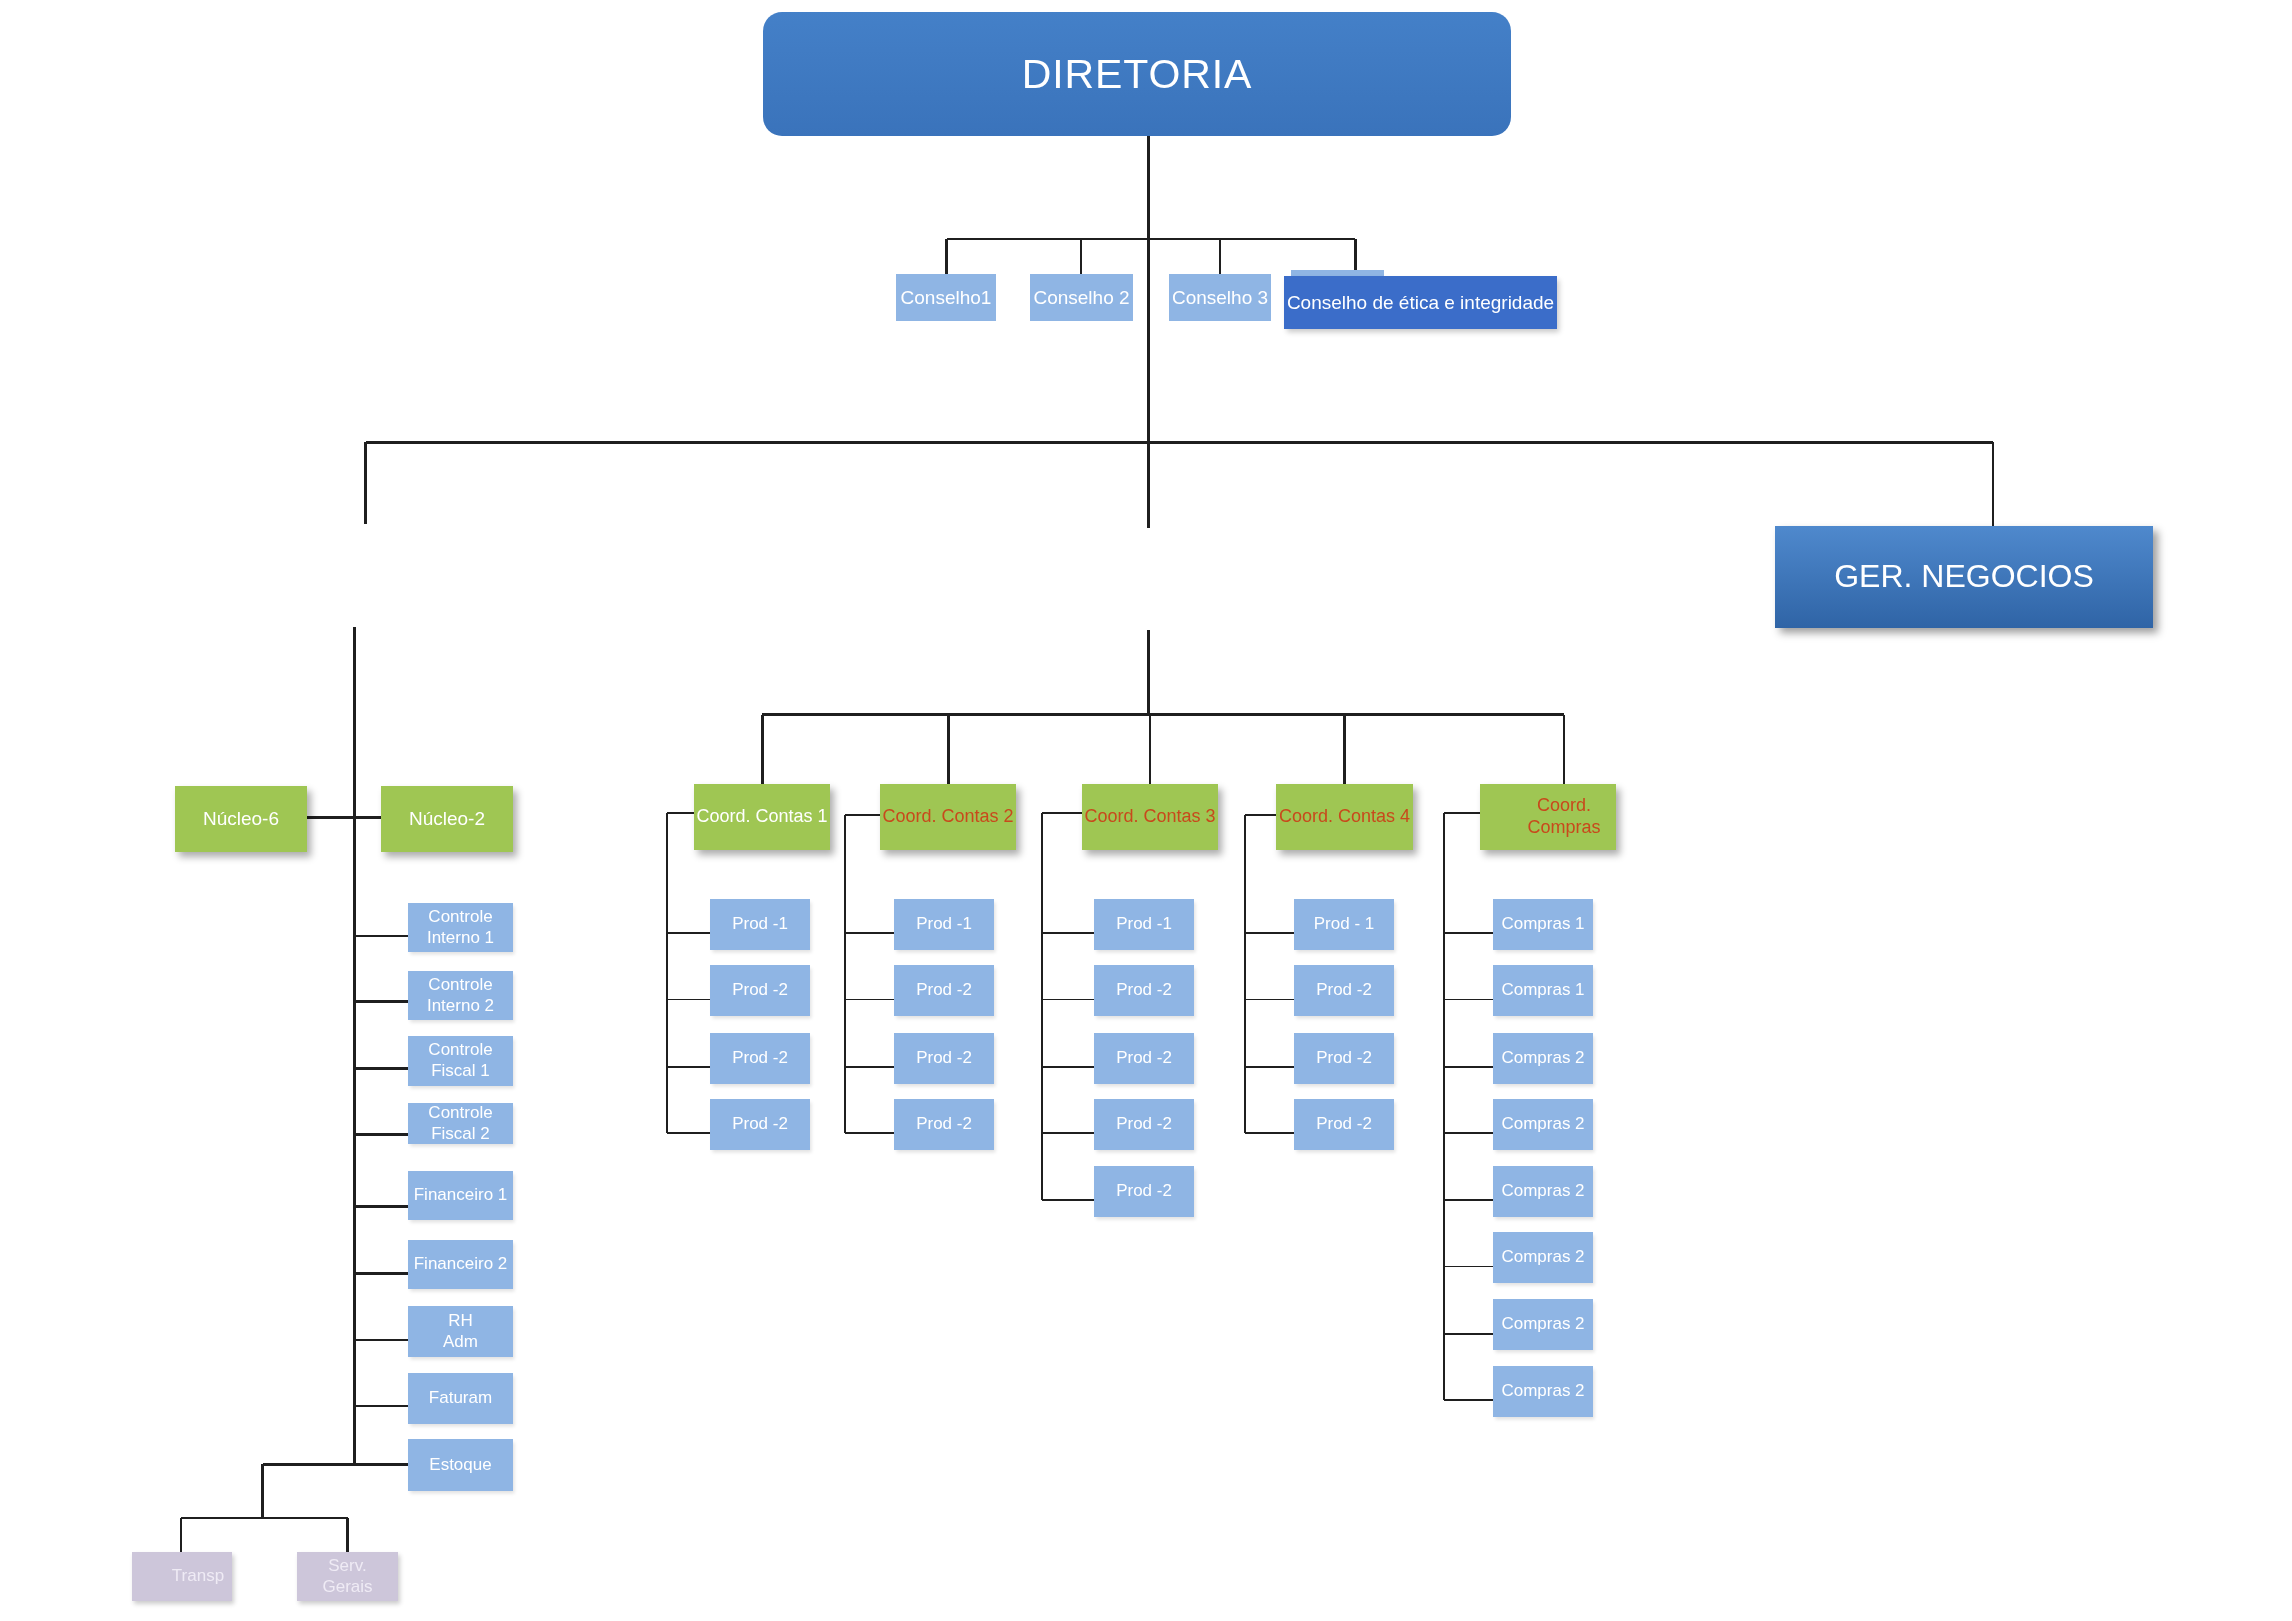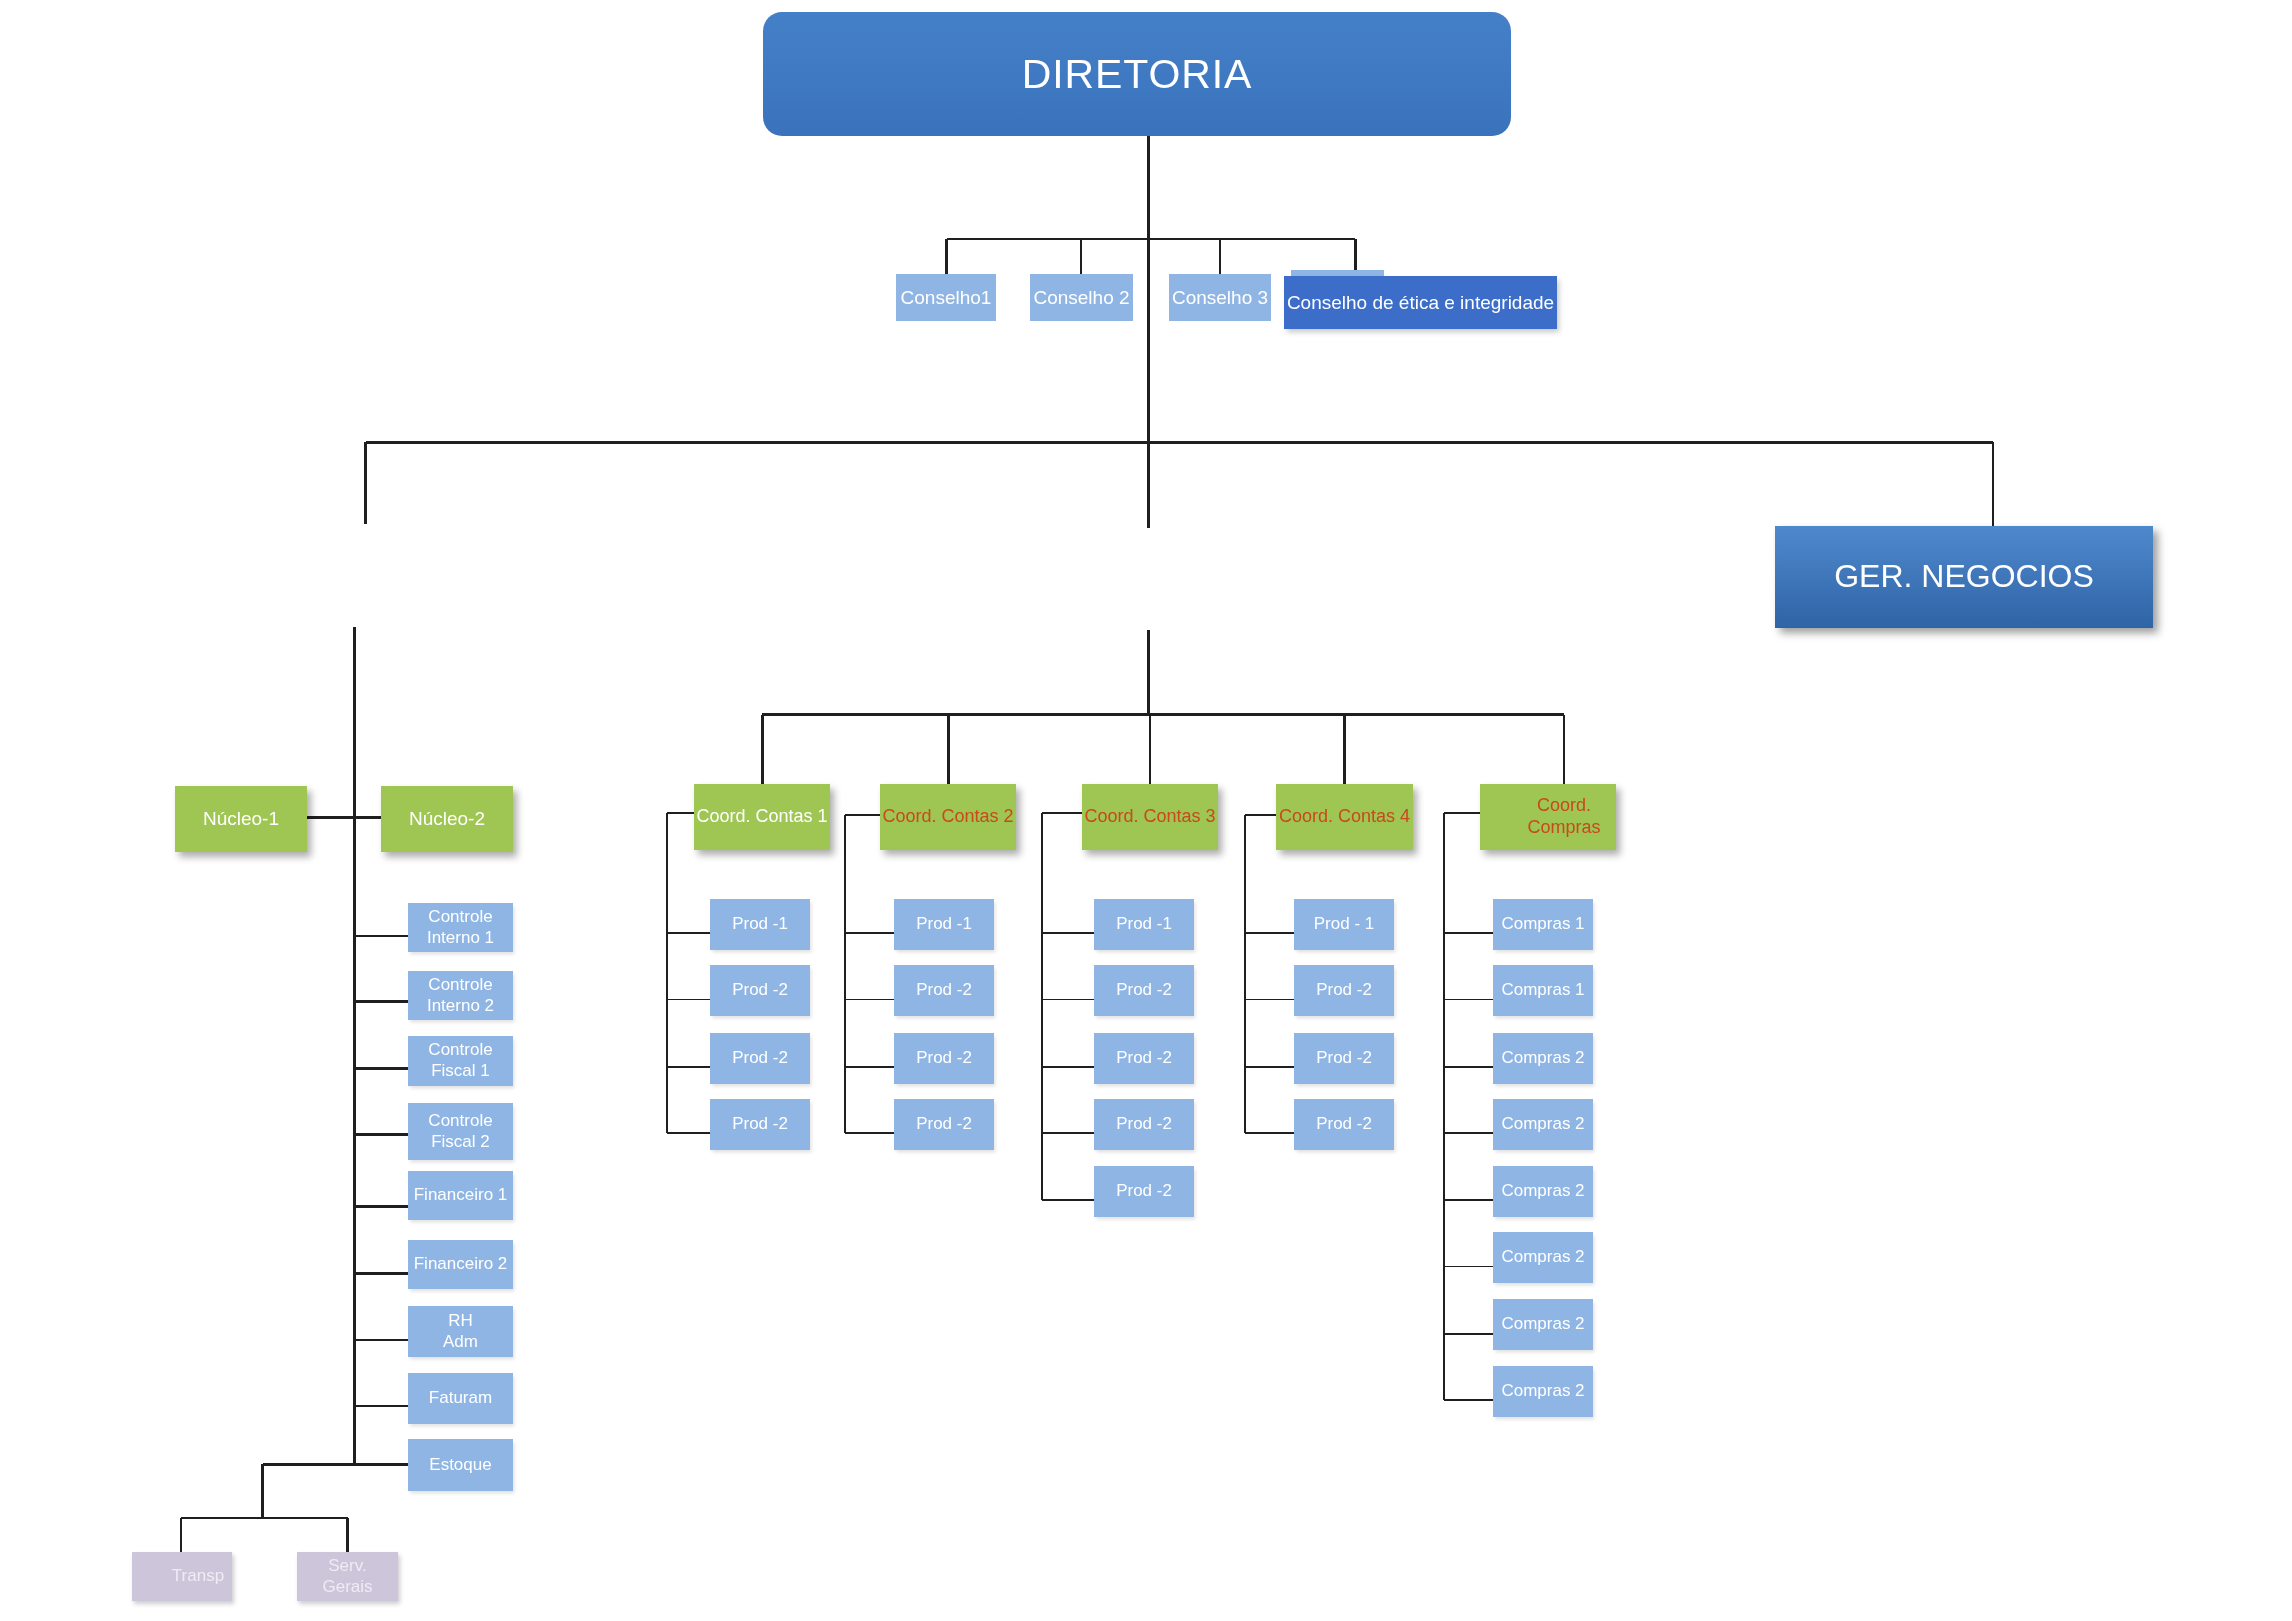--- a/index.html
+++ b/index.html
@@ -79,27 +79,27 @@
   <div class="node b-root" style="left:763px;top:11.6px;width:748px;height:124px;">DIRETORIA</div>
 
   <div class="node b-light" style="left:896px;top:274px;width:100px;height:47px;">Conselho1</div>
   <div class="node b-light" style="left:1030px;top:274px;width:103px;height:47px;">Conselho 2</div>
   <div class="node b-light" style="left:1169px;top:274px;width:102px;height:47px;">Conselho 3</div>
   <div class="node b-light" style="left:1291px;top:270px;width:93px;height:38px;"></div>
   <div class="node b-royal" style="left:1284px;top:276px;width:273px;height:53px;">Conselho de ética e integridade</div>
 
   <div class="node b-mgr" style="left:1775px;top:526px;width:378px;height:102px;">GER. NEGOCIOS</div>
 
-  <div class="node b-green b-nucleo" style="left:175px;top:786px;width:132px;height:66px;">Núcleo-1</div>
+  <div class="node b-green b-nucleo" style="left:175px;top:786px;width:132px;height:66px;">Núcleo-6</div>
   <div class="node b-green b-nucleo" style="left:381px;top:786px;width:132px;height:66px;">Núcleo-2</div>
 
   <div class="node b-child" style="left:408px;top:903px;width:105px;height:49px;">Controle Interno 1</div>
   <div class="node b-child" style="left:408px;top:971px;width:105px;height:49px;">Controle Interno 2</div>
   <div class="node b-child" style="left:408px;top:1036px;width:105px;height:50px;">Controle Fiscal 1</div>
-  <div class="node b-child" style="left:408px;top:1103px;width:105px;height:57px;">Controle Fiscal 2</div>
+  <div class="node b-child" style="left:408px;top:1103px;width:105px;height:41px;">Controle Fiscal 2</div>
   <div class="node b-child" style="left:408px;top:1171px;width:105px;height:49px;">Financeiro 1</div>
   <div class="node b-child" style="left:408px;top:1240px;width:105px;height:49px;">Financeiro 2</div>
   <div class="node b-child" style="left:408px;top:1306px;width:105px;height:51px;">RH
 Adm</div>
   <div class="node b-child" style="left:408px;top:1373px;width:105px;height:51px;">Faturam</div>
   <div class="node b-child" style="left:408px;top:1439px;width:105px;height:52px;">Estoque</div>
 
   <div class="node b-purple" style="left:132px;top:1552px;width:100px;height:49px;padding-left:32px;">Transp</div>
   <div class="node b-purple" style="left:297px;top:1552px;width:101px;height:49px;">Serv.
 Gerais</div>

